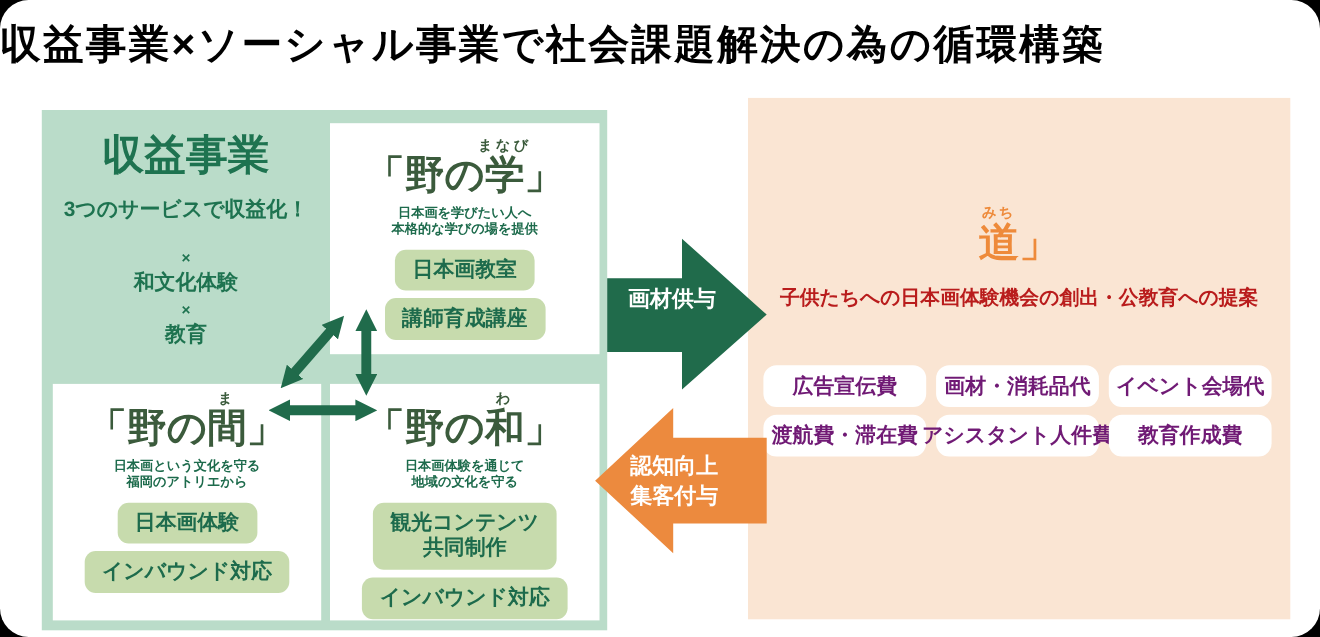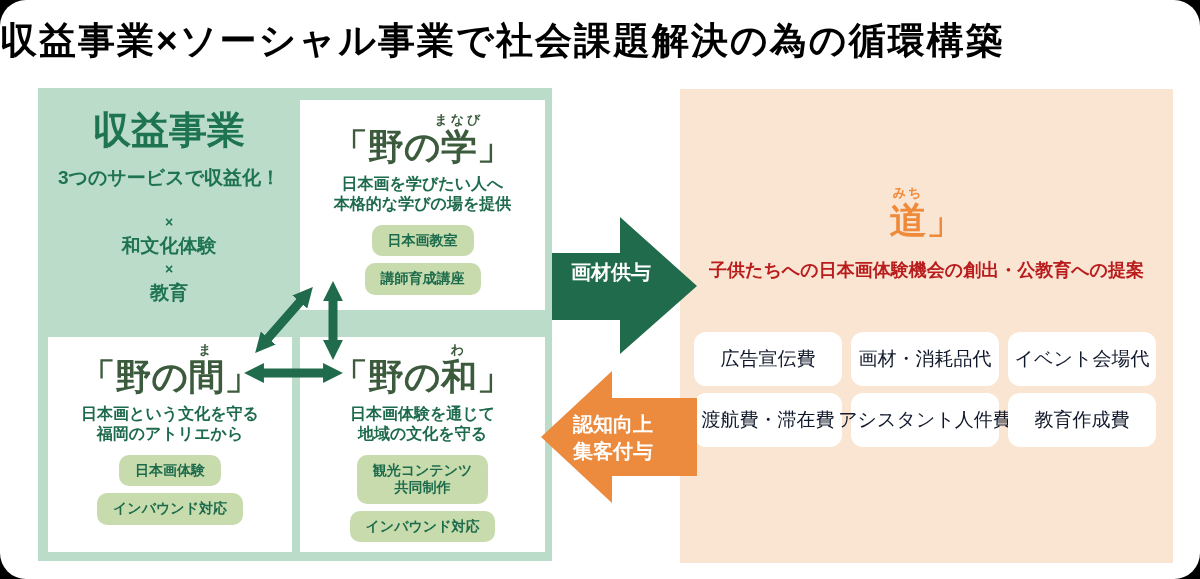--- a/index.html
+++ b/index.html
@@ -4,55 +4,55 @@
 <style>
   html,body{margin:0;padding:0;background:#000;}
   body{font-family:"Liberation Sans","DejaVu Sans",sans-serif;}
   .card{position:relative;width:1200px;height:579px;background:#fff;border-radius:26px;overflow:hidden;}
 
   
   .main-title{position:absolute;top:16px;left:0;width:100%;text-align:left;
     font-size:37px;font-weight:800;letter-spacing:2px;color:#000000;white-space:nowrap;}
 
   
-  .green-panel{position:absolute;left:38px;top:88px;width:514px;height:473px;background:#badcc9;}
+  .green-panel{position:absolute;left:38px;top:100px;width:514px;height:473px;background:#badcc9;}
   .rev-col{position:absolute;left:0;top:22px;width:262px;text-align:center;color:#1e7350;}
   .rev-heading{font-size:38px;font-weight:800;line-height:1.1;}
   .rev-sub{margin-top:13px;font-size:19px;font-weight:800;}
   .rev-stack{margin-top:21px;font-weight:800;}
   .stack-item{font-size:19px;line-height:1.4;}
   .stack-x{font-size:14px;line-height:1.5;}
 
   .sbox{position:absolute;background:#fff;text-align:center;}
   .sbox-manabi{left:262px;top:12px;width:245px;height:210px;}
   .sbox-ma{left:10px;top:249px;width:244px;height:215px;}
   .sbox-wa{left:262px;top:249px;width:245px;height:215px;}
 
   .sbox .stitle{display:inline-block;position:relative;font-size:36px;font-weight:800;
     color:#3b5b3c;line-height:1.05;white-space:nowrap;}
   .sbox-manabi .stitle{margin-top:28px;}
   .sbox-ma .stitle,.sbox-wa .stitle{margin-top:21px;}
   .rubyb{position:relative;display:inline-block;}
   .furi{position:absolute;top:-15px;left:50%;transform:translateX(-50%);
     font-size:13px;font-weight:700;letter-spacing:3px;white-space:nowrap;}
-  .sdesc{margin-top:8px;font-size:16px;font-weight:800;line-height:1.28;color:#1d6b4c;}
+  .sdesc{margin-top:8px;font-size:12px;font-weight:800;line-height:1.28;color:#1d6b4c;}
   .tag{display:inline-block;background:#c7dbad;color:#1d6b4c;border-radius:10px;
-    padding:7px 16px;font-size:14px;font-weight:800;line-height:1.25;margin-top:7px;white-space:pre-line;}
+    padding:7px 16px;font-size:19px;font-weight:800;line-height:1.25;margin-top:7px;white-space:pre-line;}
   .tagwrap{margin-top:3px;}
 
   
   .peach-panel{position:absolute;left:680px;top:89px;width:493px;height:474px;background:#fae5d3;}
   .social-heading{margin-top:112px;text-align:center;font-size:37px;font-weight:800;
     color:#ee8a3a;white-space:nowrap;line-height:1.1;}
   .social-heading .furi{letter-spacing:2px;}
   .social-sub{margin-top:16px;text-align:center;font-size:18px;font-weight:800;color:#b91c1c;}
   .cost-grid{position:absolute;left:14px;top:243px;display:grid;
     grid-template-columns:repeat(3,148px);gap:7px 9px;}
-  .cost-item{height:54px;background:#fff;border-radius:12px;display:flex;align-items:center;
-    justify-content:center;font-size:19px;font-weight:400;color:#0f172a;white-space:nowrap;}
+  .cost-item{height:38px;background:#fff;border-radius:12px;display:flex;align-items:center;
+    justify-content:center;font-size:19px;font-weight:700;color:#701a75;white-space:nowrap;}
 
   
   .overlay{position:absolute;left:0;top:0;width:1200px;height:579px;pointer-events:none;}
   .flow-label{position:absolute;width:104px;text-align:center;color:#fff;
     font-size:20px;font-weight:800;line-height:27px;white-space:nowrap;}
   .flow-label-green{left:559px;top:259px;}
   .flow-label-orange{left:561px;top:411px;}
 </style>
 </head>
 <body>

